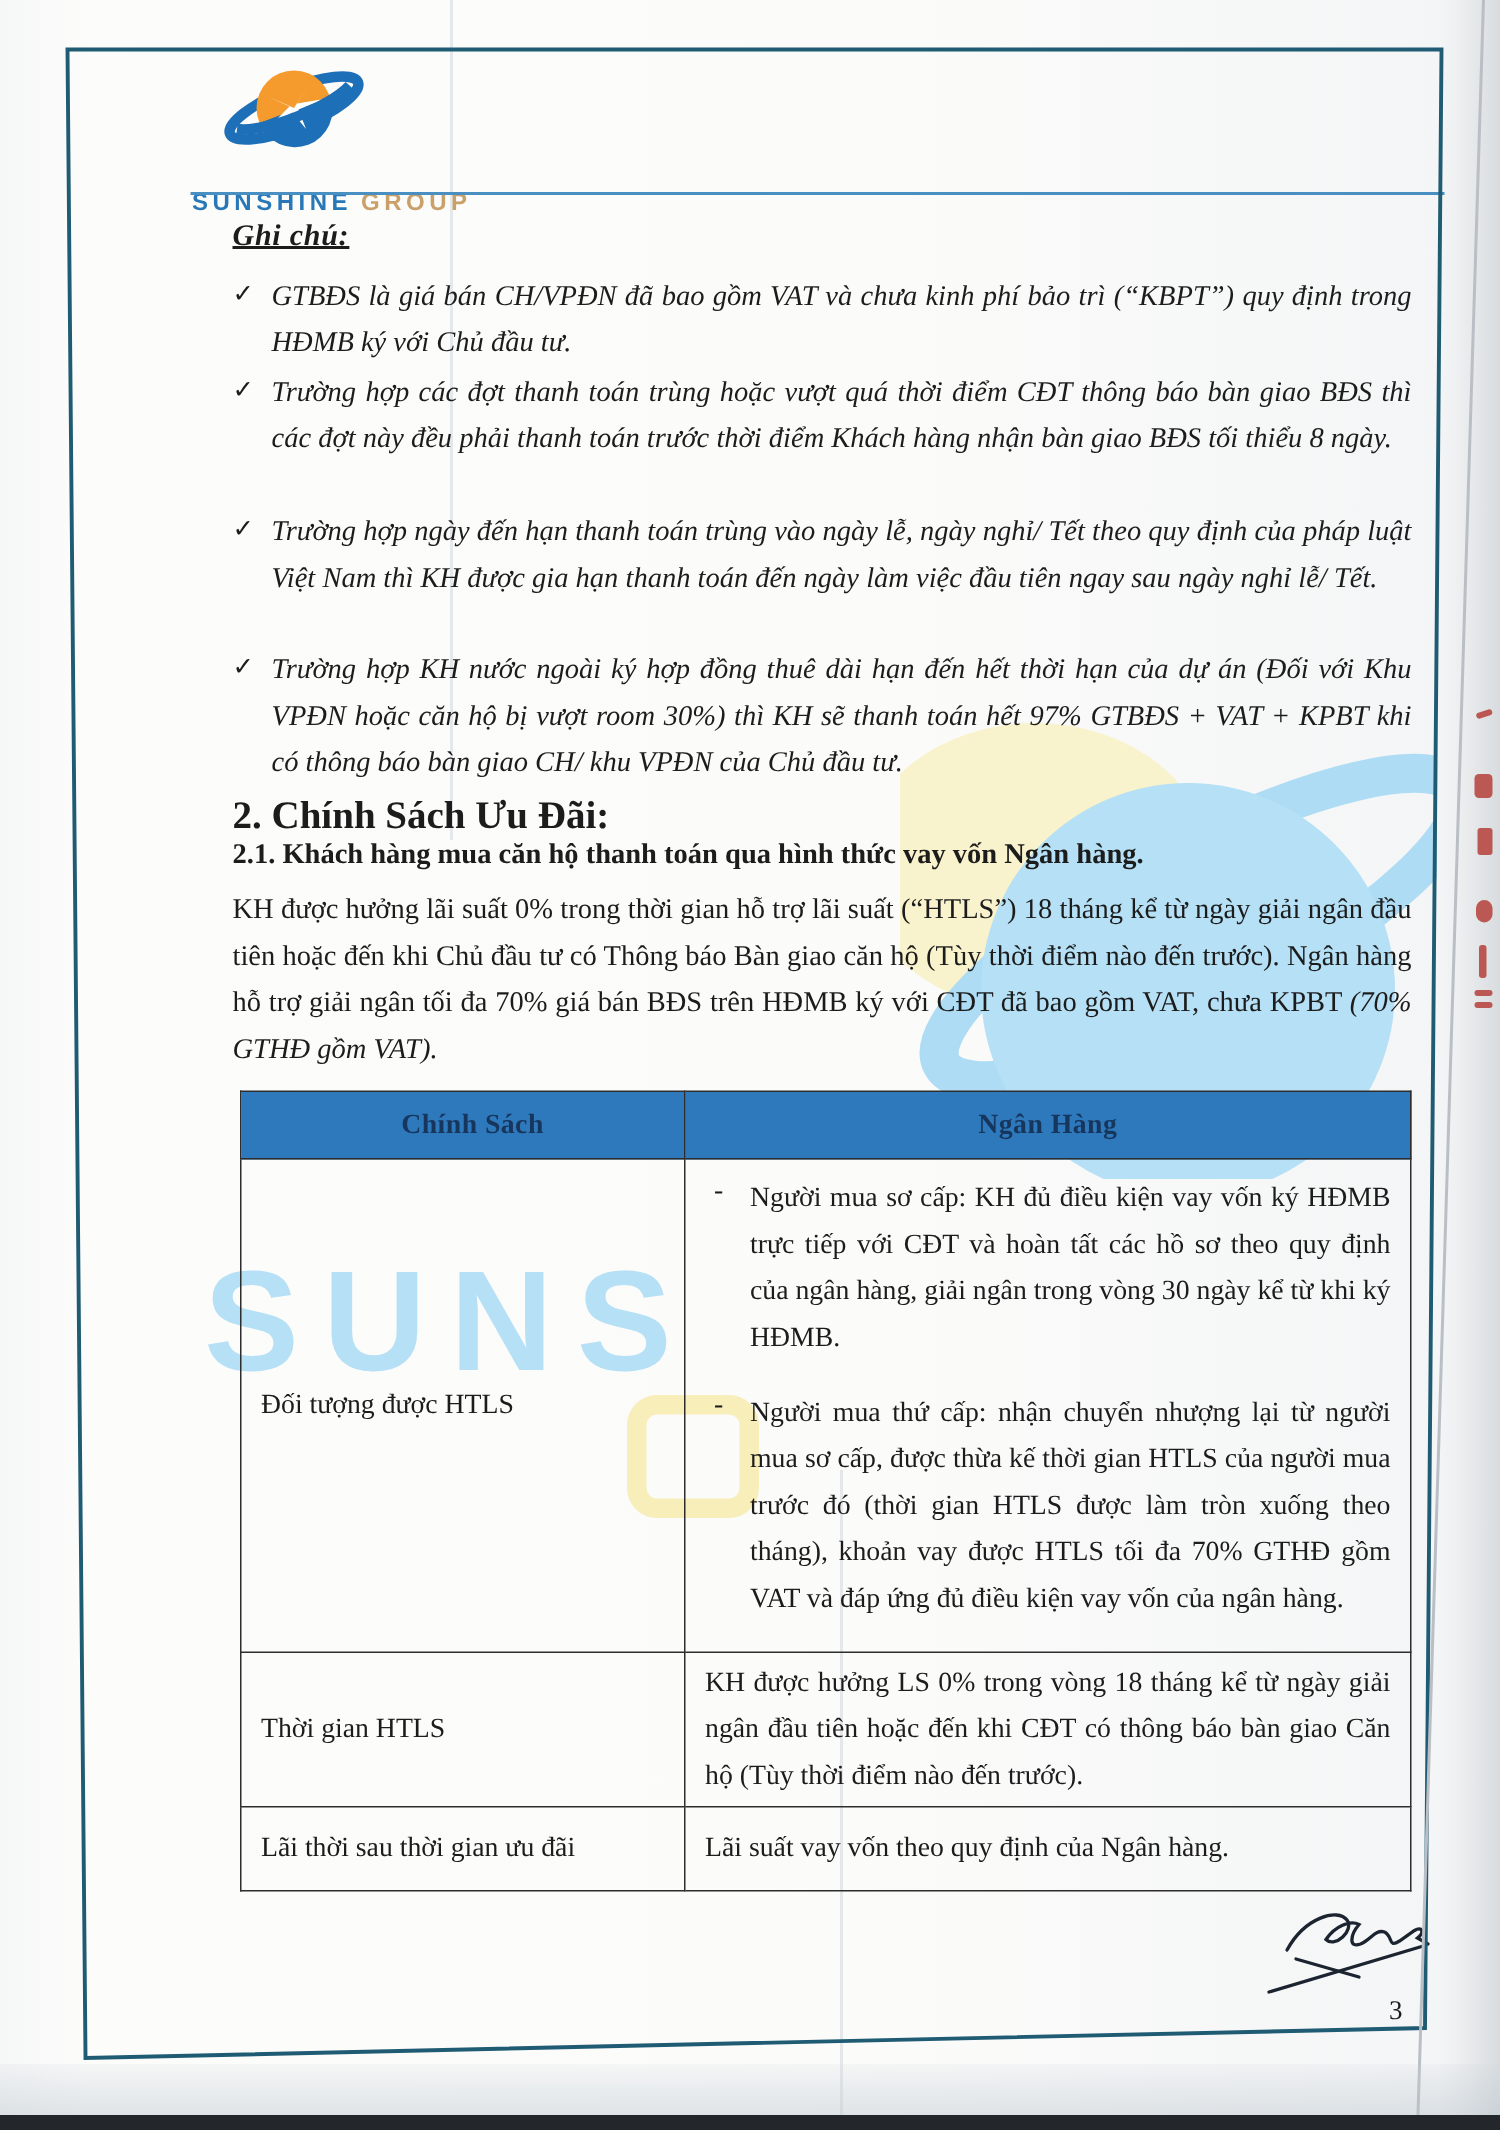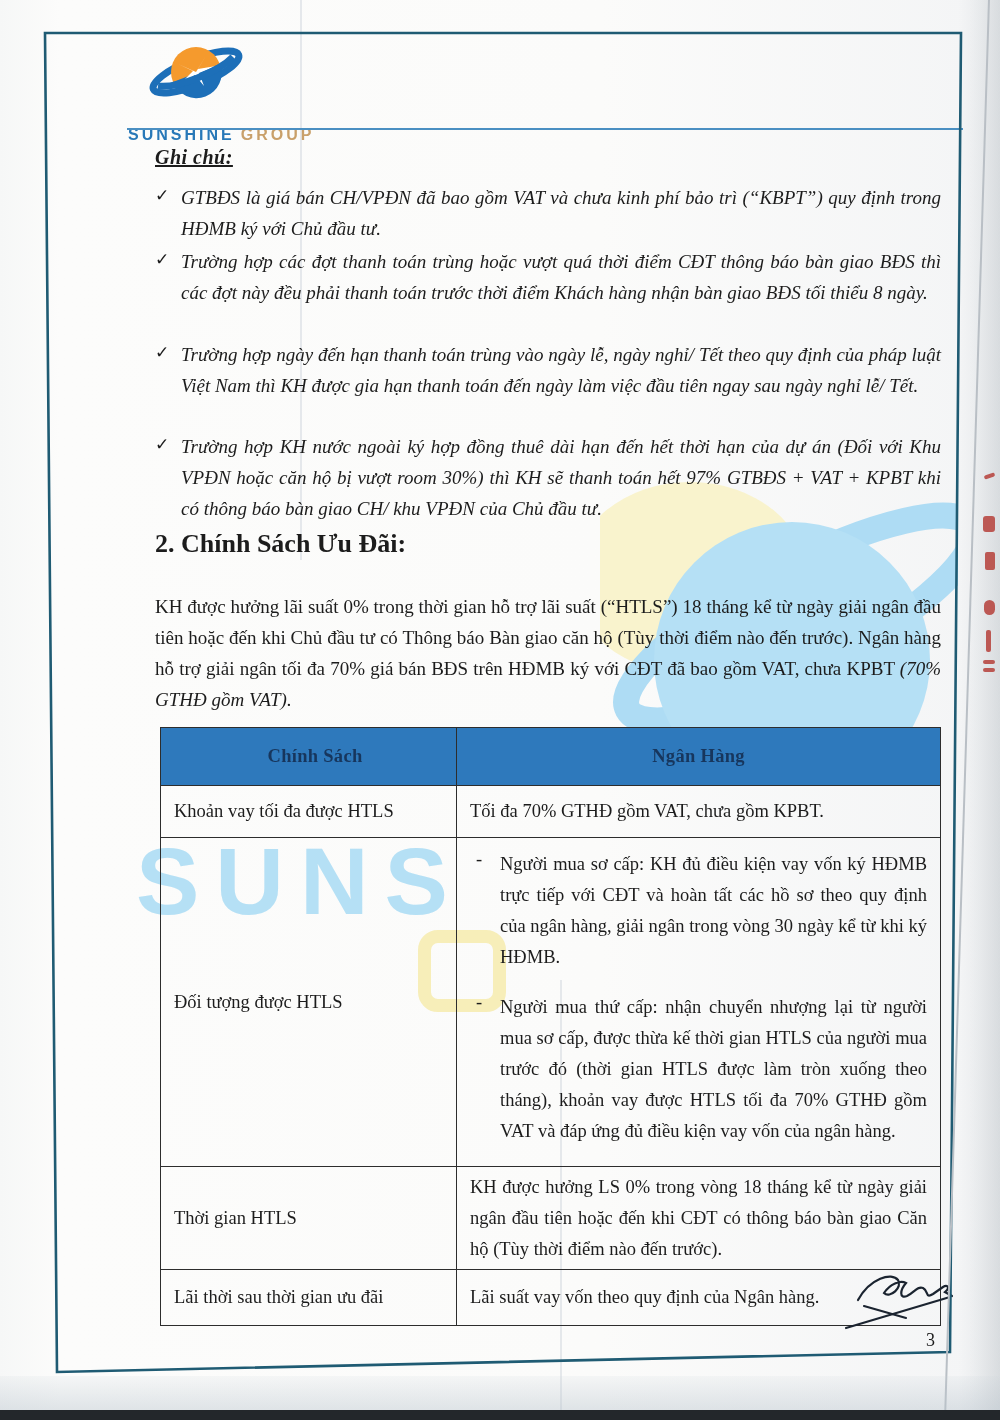--- a/index.html
+++ b/index.html
@@ -46,21 +46,21 @@
   .n1{ top:183px; } .n2{ top:247px; } .n3{ top:340px; } .n4{ top:432px; }
   .h-sec{ left:155px; top:529px; font-size:26px; font-weight:bold; }
   .h-sub{ left:155px; top:559px; font-size:19px; font-weight:bold; }
   .para{ left:155px; top:591px; width:786px; font-size:19px; line-height:31px; text-align:justify; }
   .para .it{ font-style:italic; }
   
   .policy-table{ position:absolute; left:160px; top:727px; z-index:3;
     border-collapse:collapse; table-layout:fixed; width:780px; background:transparent; }
   .policy-table td, .policy-table th{ border:1.6px solid #2d2d2d; vertical-align:middle;
     font-size:18.5px; background:transparent; }
-  .policy-table th{ background:#2e79bc; color:#17365d; font-weight:bold; height:58px;
+  .policy-table th{ background:#2e79bc; color:#17365d; font-weight:bold; height:45px;
     text-align:center; letter-spacing:.3px; }
   .col-label{ width:296px; padding-left:13px; }
   .col-content{ width:484px; padding-left:13px; padding-right:13px; }
   tr.r1{ height:52px; } tr.r2{ height:300px; } tr.r3{ height:103px; } tr.r4{ height:56px; }
   .cell-top{ vertical-align:top; padding-top:11px; }
   .tb-bullet{ display:flex; margin-bottom:19px; }
   .tb-bullet .dash{ flex:0 0 30px; text-align:left; padding-left:6px; }
   .tb-bullet .btext{ flex:1; text-align:justify; line-height:31px; }
   .just{ text-align:justify; line-height:31px; }
   
@@ -126,33 +126,30 @@
   <div class="abs note n3">
     <span class="tick">✓</span>
     <span class="ntext">Trường hợp ngày đến hạn thanh toán trùng vào ngày lễ, ngày nghỉ/ Tết theo quy định của pháp luật Việt Nam thì KH được gia hạn thanh toán đến ngày làm việc đầu tiên ngay sau ngày nghỉ lễ/ Tết.</span>
   </div>
   <div class="abs note n4">
     <span class="tick">✓</span>
     <span class="ntext">Trường hợp KH nước ngoài ký hợp đồng thuê dài hạn đến hết thời hạn của dự án (Đối với Khu VPĐN hoặc căn hộ bị vượt room 30%) thì KH sẽ thanh toán hết 97% GTBĐS + VAT + KPBT khi có thông báo bàn giao CH/ khu VPĐN của Chủ đầu tư.</span>
   </div>
 
   <div class="abs h-sec">2. Chính Sách Ưu Đãi:</div>
+  <div class="abs h-sub">2.1. Khách hàng mua căn hộ thanh toán qua hình thức vay vốn Ngân hàng.</div>
   <div class="abs para">
     <span>KH được hưởng lãi suất 0% trong thời gian hỗ trợ lãi suất (“HTLS”) 18 tháng kể từ ngày giải ngân đầu tiên hoặc đến khi Chủ đầu tư có Thông báo Bàn giao căn hộ (Tùy thời điểm nào đến trước). Ngân hàng hỗ trợ giải ngân tối đa 70% giá bán BĐS trên HĐMB ký với CĐT đã bao gồm VAT, chưa KPBT </span><span class="it">(70% GTHĐ gồm VAT).</span>
   </div>
 
   <table class="policy-table">
     <tbody>
         <tr>
       <th class="col-label">Chính Sách</th>
       <th class="col-content">Ngân Hàng</th>
-    </tr>
-    <tr class="r1">
-      <td class="col-label">Khoản vay tối đa được HTLS</td>
-      <td class="col-content">Tối đa 70% GTHĐ gồm VAT, chưa gồm KPBT.</td>
     </tr>
     <tr class="r2">
       <td class="col-label">Đối tượng được HTLS</td>
       <td class="col-content cell-top">
         <div class="tb-bullet">
           <span class="dash">-</span>
           <span class="btext">Người mua sơ cấp: KH đủ điều kiện vay vốn ký HĐMB trực tiếp với CĐT và hoàn tất các hồ sơ theo quy định của ngân hàng, giải ngân trong vòng 30 ngày kể từ khi ký HĐMB.</span>
         </div>
         <div class="tb-bullet">
           <span class="dash">-</span>

